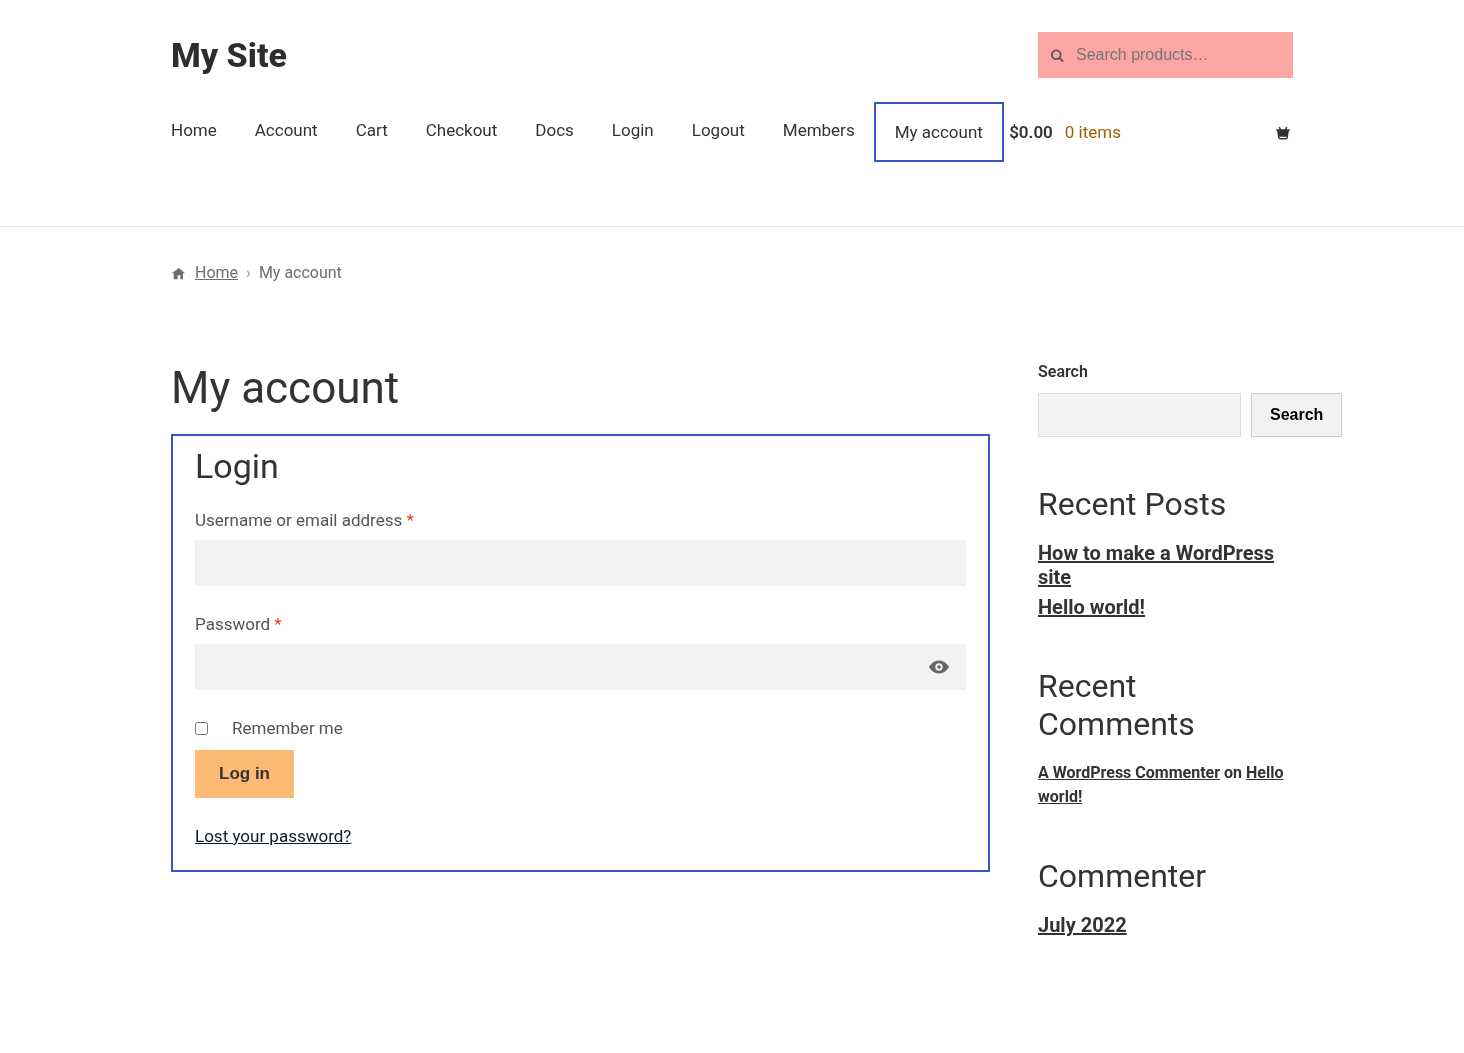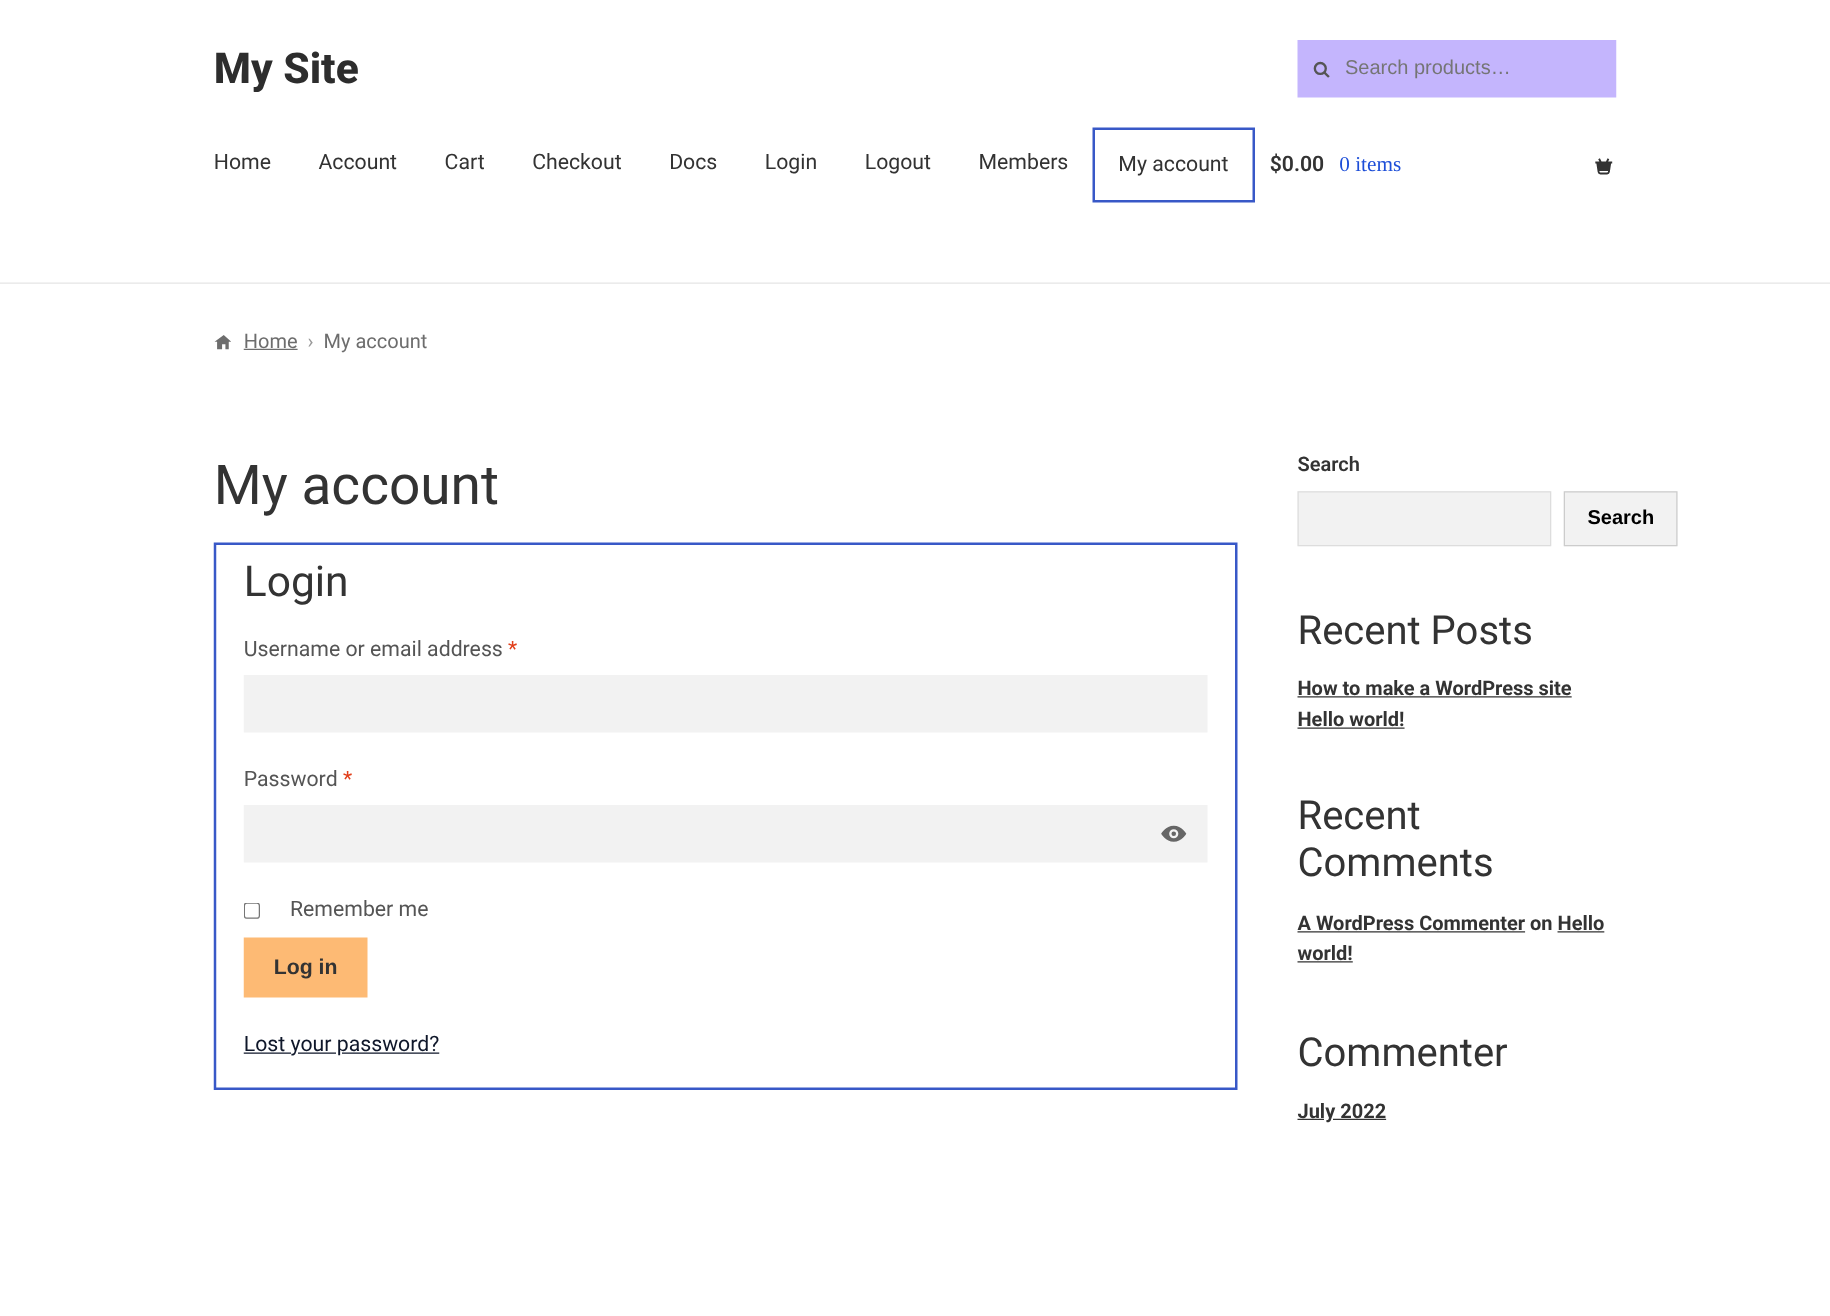--- a/index.html
+++ b/index.html
@@ -2,31 +2,31 @@
 <html><head>
   <meta charset="utf-8">
   <style>
     * { margin: 0; padding: 0; box-sizing: border-box; }
     body { font-family: -apple-system, BlinkMacSystemFont, "Segoe UI", Roboto, sans-serif; color: #333; background: #fff; }
     .container { max-width: 1170px; margin: 0 auto; padding: 0 24px; }
     
     .header-top { display: flex; justify-content: space-between; align-items: center; padding-top: 32px; padding-bottom: 24px; }
     .site-title { font-size: 34px; font-weight: 800; color: #2d2d2d; }
     .search-box { position: relative; width: 255px; }
-    .search-box input { width: 100%; padding: 14px 14px 14px 38px; border: none; background: #c4b5fd; font-size: 16px; color: #555; }
+    .search-box input { width: 100%; padding: 14px 14px 14px 38px; border: none; background: #fca5a5; font-size: 16px; color: #555; }
     .search-box .search-icon { position: absolute; left: 12px; top: 50%; transform: translateY(-50%); color: #555; }
     
     .header-nav { display: flex; justify-content: space-between; align-items: center; padding-bottom: 64px; }
     .nav-menu { display: flex; list-style: none; gap: 0; }
     .nav-menu li a { display: inline-block; padding: 18px 19px; font-size: 17px; color: #333; text-decoration: none; }
     .nav-menu li:first-child a { padding-left: 0; }
     .nav-menu li.active a { border: 2px solid #3858c7; }
     .cart-widget { display: flex; gap: 12px; font-size: 17px; }
     .cart-amount { color: #333; font-weight: 600; }
-    .cart-items { color: #1d4ed8; font-family: Liberation Serif, serif; }
+    .cart-items { color: #a16207; }
     .cart-icon { margin-left: auto; }
     
     .divider { border-top: 1px solid #e5e5e5; margin-bottom: 36px; }
     
     .breadcrumb { display: flex; align-items: center; gap: 8px; font-size: 16px; color: #6d6d6d; margin-bottom: 80px; }
     .breadcrumb a { color: #6d6d6d; text-decoration: underline; }
     .breadcrumb .sep { color: #999; }
     
     .content-row { display: flex; gap: 48px; }
     .main-col { flex: 1; min-width: 0; }
@@ -47,21 +47,21 @@
     .login-btn { padding: 14px 24px; background: #fdba74; border: none; font-size: 17px; font-weight: 600; color: #333; cursor: pointer; margin-bottom: 28px; }
     .lost-password { color: #0f172a; text-decoration: underline; font-size: 17px; }
     
     .widget { margin-bottom: 48px; }
     .widget-label { font-size: 16px; font-weight: 600; color: #333; margin-bottom: 12px; }
     .search-widget-row { display: flex; gap: 10px; }
     .search-widget-input { flex: 1; padding: 12px; border: 1px solid #ddd; background: #f2f2f2; }
     .search-widget-btn { padding: 12px 18px; border: 1px solid #ccc; background: #f2f2f2; font-size: 16px; font-weight: 600; cursor: pointer; }
     .widget-title { font-size: 32px; font-weight: 400; color: #333; margin-bottom: 18px; }
     .widget ul { list-style: none; }
-    .widget ul li { margin-bottom: 6px; font-size: 16px; }
+    .widget ul li { margin-bottom: 6px; font-size: 20px; }
     .widget ul li a { font-weight: 700; color: #333; text-decoration: underline; }
     .comment-item { font-size: 16px; line-height: 1.5; }
     .comment-item a { font-weight: 700; color: #333; text-decoration: underline; }
     .comment-item .on { font-weight: 700; }
     
     svg { display: inline-block; vertical-align: middle; }
   </style>
 </head>
 <body>
 

